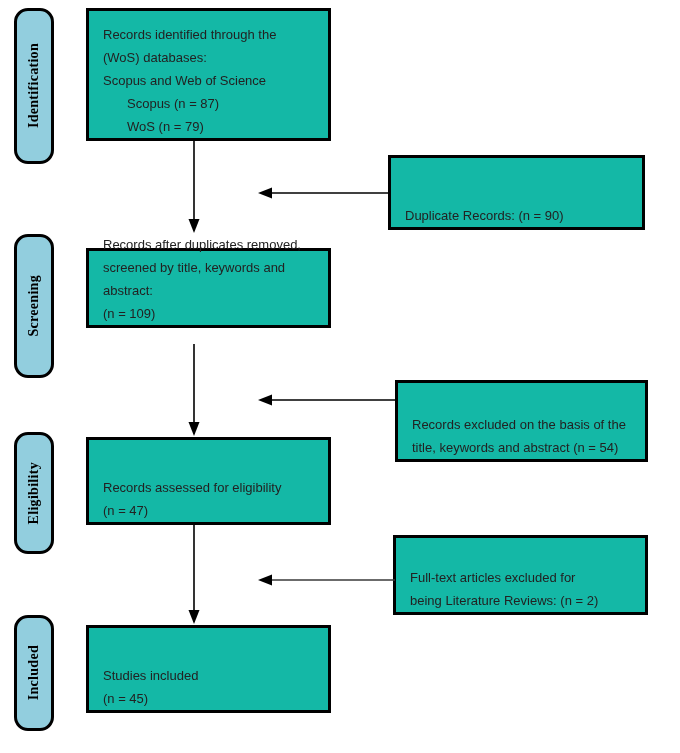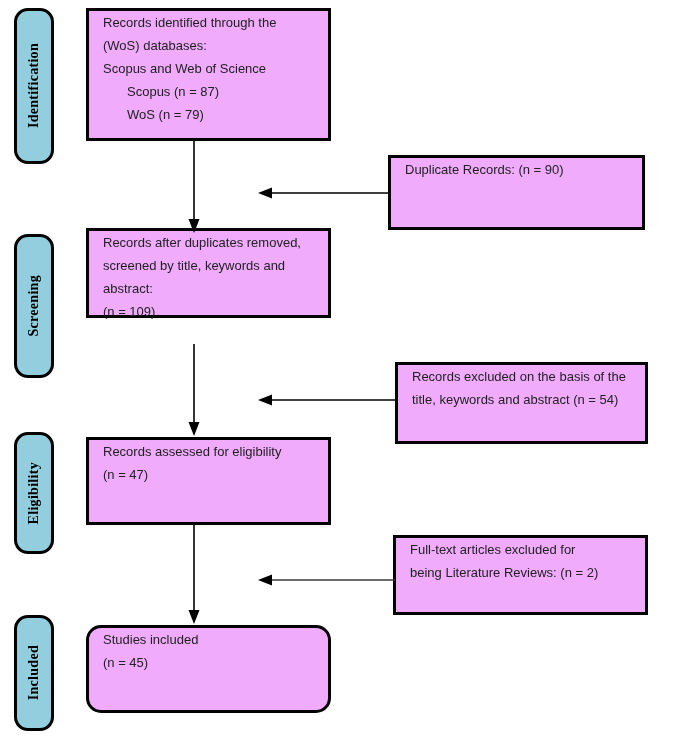--- a/index.html
+++ b/index.html
@@ -36,25 +36,25 @@
     letter-spacing: 0.3px;
     white-space: nowrap;
     writing-mode: vertical-rl;
     transform: rotate(180deg);
     line-height: 1;
   }
   
   .flow-box {
     position: absolute;
     box-sizing: border-box;
-    background: #f0abfc;
+    background: #14b8a6;
     border: 3px solid #000000;
     display: flex;
     flex-direction: column;
-    justify-content: flex-start;
+    justify-content: flex-end;
   }
   .flow-box .box-lines {
     padding: 0 14px;
   }
   .flow-box .line {
     font-family: "Liberation Sans", sans-serif;
     font-size: 13px;
     color: #222222;
     line-height: 23px;
     white-space: pre;
@@ -95,50 +95,50 @@
   <div class="flow-box" style="left:86px; top:8px; width:245px; height:133px;">
     <div class="box-lines">
       <div class="line">Records identified through the</div>
       <div class="line">(WoS) databases:</div>
       <div class="line">Scopus and Web of Science</div>
       <div class="line indent">Scopus (n = 87)</div>
       <div class="line indent">WoS (n = 79)</div>
     </div>
   </div>
 
-  <div class="flow-box" style="left:86px; top:228px; width:245px; height:90px;">
+  <div class="flow-box" style="left:86px; top:248px; width:245px; height:80px;">
     <div class="box-lines">
       <div class="line">Records after duplicates removed,</div>
       <div class="line">screened by title, keywords and</div>
       <div class="line">abstract:</div>
       <div class="line">(n = 109)</div>
     </div>
   </div>
 
   <div class="flow-box" style="left:86px; top:437px; width:245px; height:88px;">
     <div class="box-lines">
       <div class="line">Records assessed for eligibility</div>
       <div class="line">(n = 47)</div>
     </div>
   </div>
 
-  <div class="flow-box" style="left:86px; top:625px; width:245px; height:88px;border-radius:15px;">
+  <div class="flow-box" style="left:86px; top:625px; width:245px; height:88px;">
     <div class="box-lines">
       <div class="line">Studies included</div>
       <div class="line">(n = 45)</div>
     </div>
   </div>
 
   <div class="flow-box" style="left:388px; top:155px; width:257px; height:75px;">
     <div class="box-lines">
       <div class="line">Duplicate Records: (n = 90)</div>
     </div>
   </div>
 
-  <div class="flow-box" style="left:395px; top:362px; width:253px; height:82px;">
+  <div class="flow-box" style="left:395px; top:380px; width:253px; height:82px;">
     <div class="box-lines">
       <div class="line">Records excluded on the basis of the</div>
       <div class="line">title, keywords and abstract (n = 54)</div>
     </div>
   </div>
 
   <div class="flow-box" style="left:393px; top:535px; width:255px; height:80px;">
     <div class="box-lines">
       <div class="line">Full-text articles excluded for</div>
       <div class="line">being Literature Reviews: (n = 2)</div>

